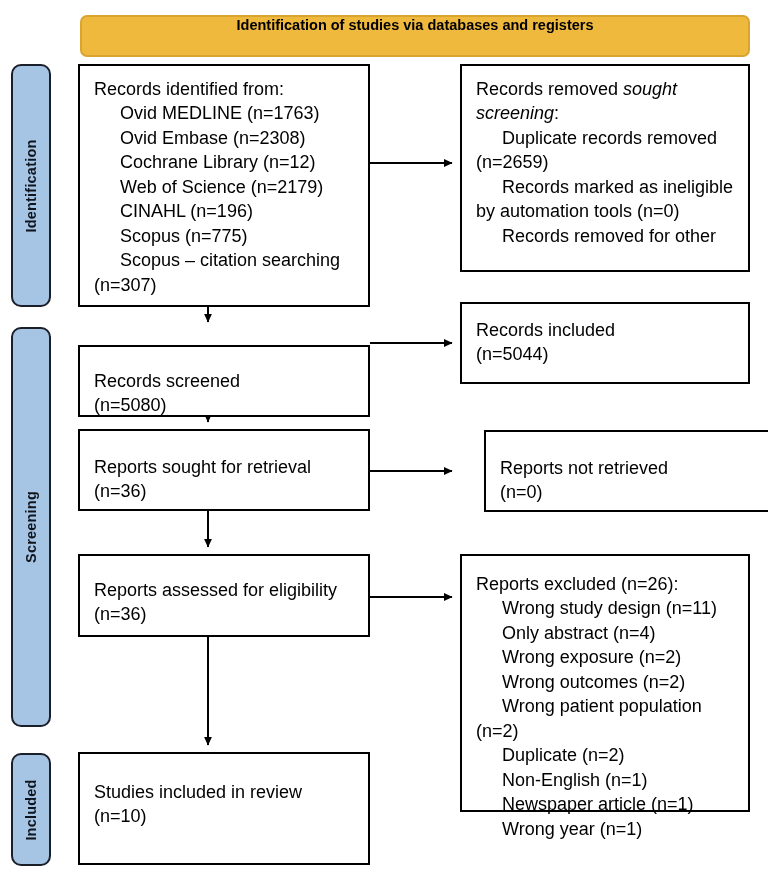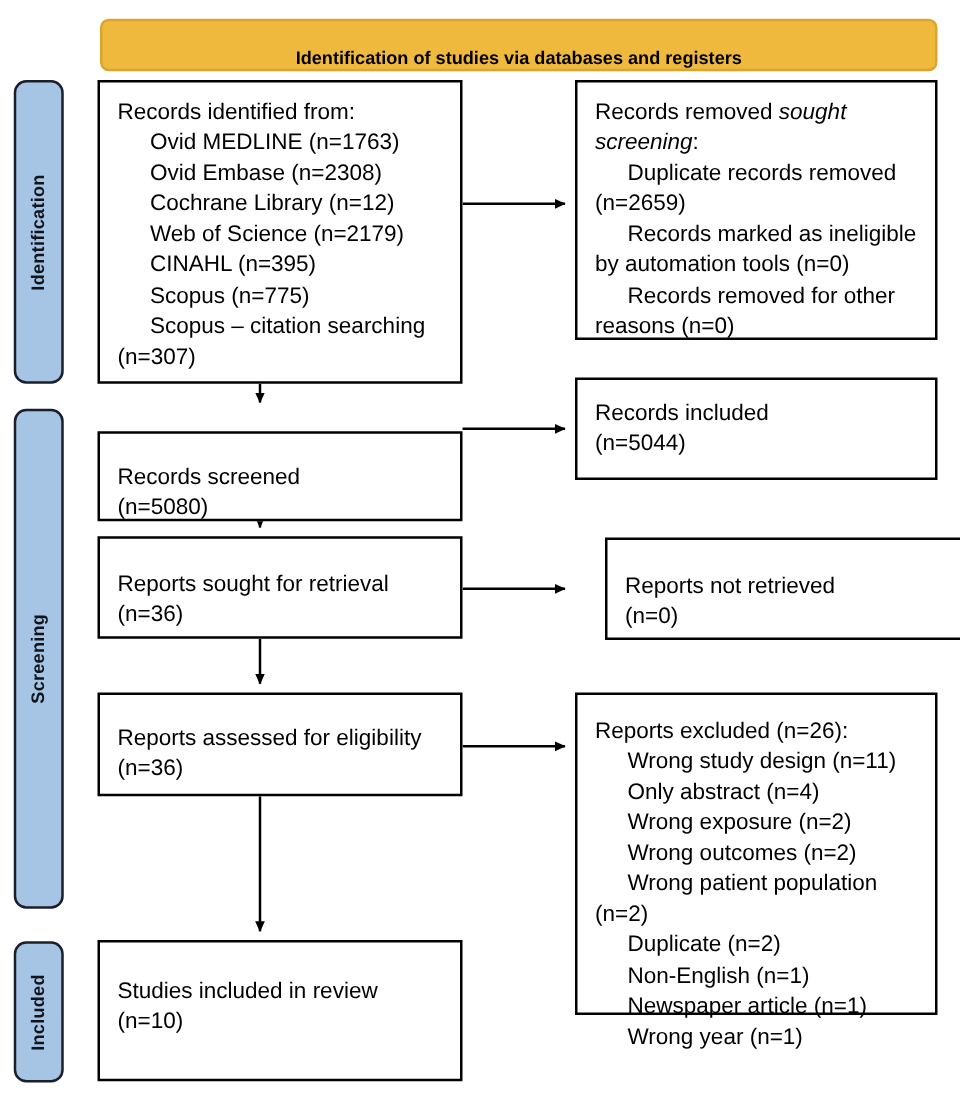--- a/index.html
+++ b/index.html
@@ -40,21 +40,21 @@
     letter-spacing: 0.2px;
     color: #10141c;
   }
   .banner {
     position: absolute;
     background: #EFB93E;
     border: 2px solid #d9a52f;
     border-radius: 7px;
     box-sizing: border-box;
     display: flex;
-    align-items: flex-end;
+    align-items: flex-start;
     justify-content: center;
     font-size: 14.5px;
     font-weight: bold;
     color: #000;
   }
   .node {
     position: absolute;
     background: #ffffff;
     border: 2.5px solid #000000;
     box-sizing: border-box;
@@ -120,35 +120,34 @@
 
     <line x1="208" y1="637" x2="208" y2="745" stroke="#000" stroke-width="2" marker-end="url(#ah)"></line>
   </svg>
 
   <div class="node" style="left:78px; top:64px; width:292px; height:243px;">
     <div class="line">Records identified from:</div>
     <div class="line indent">Ovid MEDLINE (n=1763)</div>
     <div class="line indent">Ovid Embase (n=2308)</div>
     <div class="line indent">Cochrane Library (n=12)</div>
     <div class="line indent">Web of Science (n=2179)</div>
-    <div class="line indent">CINAHL (n=395)</div>
+    <div class="line indent">CINAHL (n=196)</div>
     <div class="line indent">Scopus (n=775)</div>
     <div class="line indent">Scopus – citation searching</div>
     <div class="line">(n=307)</div>
   </div>
 
   <div class="node" style="left:460px; top:64px; width:290px; height:208px;">
     <div class="line"><span>Records removed </span><span class="ital">sought</span></div>
     <div class="line"><span class="ital">screening</span><span>:</span></div>
     <div class="line indent">Duplicate records removed</div>
     <div class="line">(n=2659)</div>
     <div class="line indent">Records marked as ineligible</div>
     <div class="line">by automation tools (n=0)</div>
     <div class="line indent">Records removed for other</div>
-    <div class="line">reasons (n=0)</div>
   </div>
 
   <div class="node" style="left:78px; top:329px; width:292px; height:72px; padding-top:22px;margin-top:16px;">
     <div class="line">Records screened</div>
     <div class="line">(n=5080)</div>
   </div>
 
   <div class="node" style="left:460px; top:302px; width:290px; height:82px; padding-top:14px;">
     <div class="line">Records included</div>
     <div class="line">(n=5044)</div>

